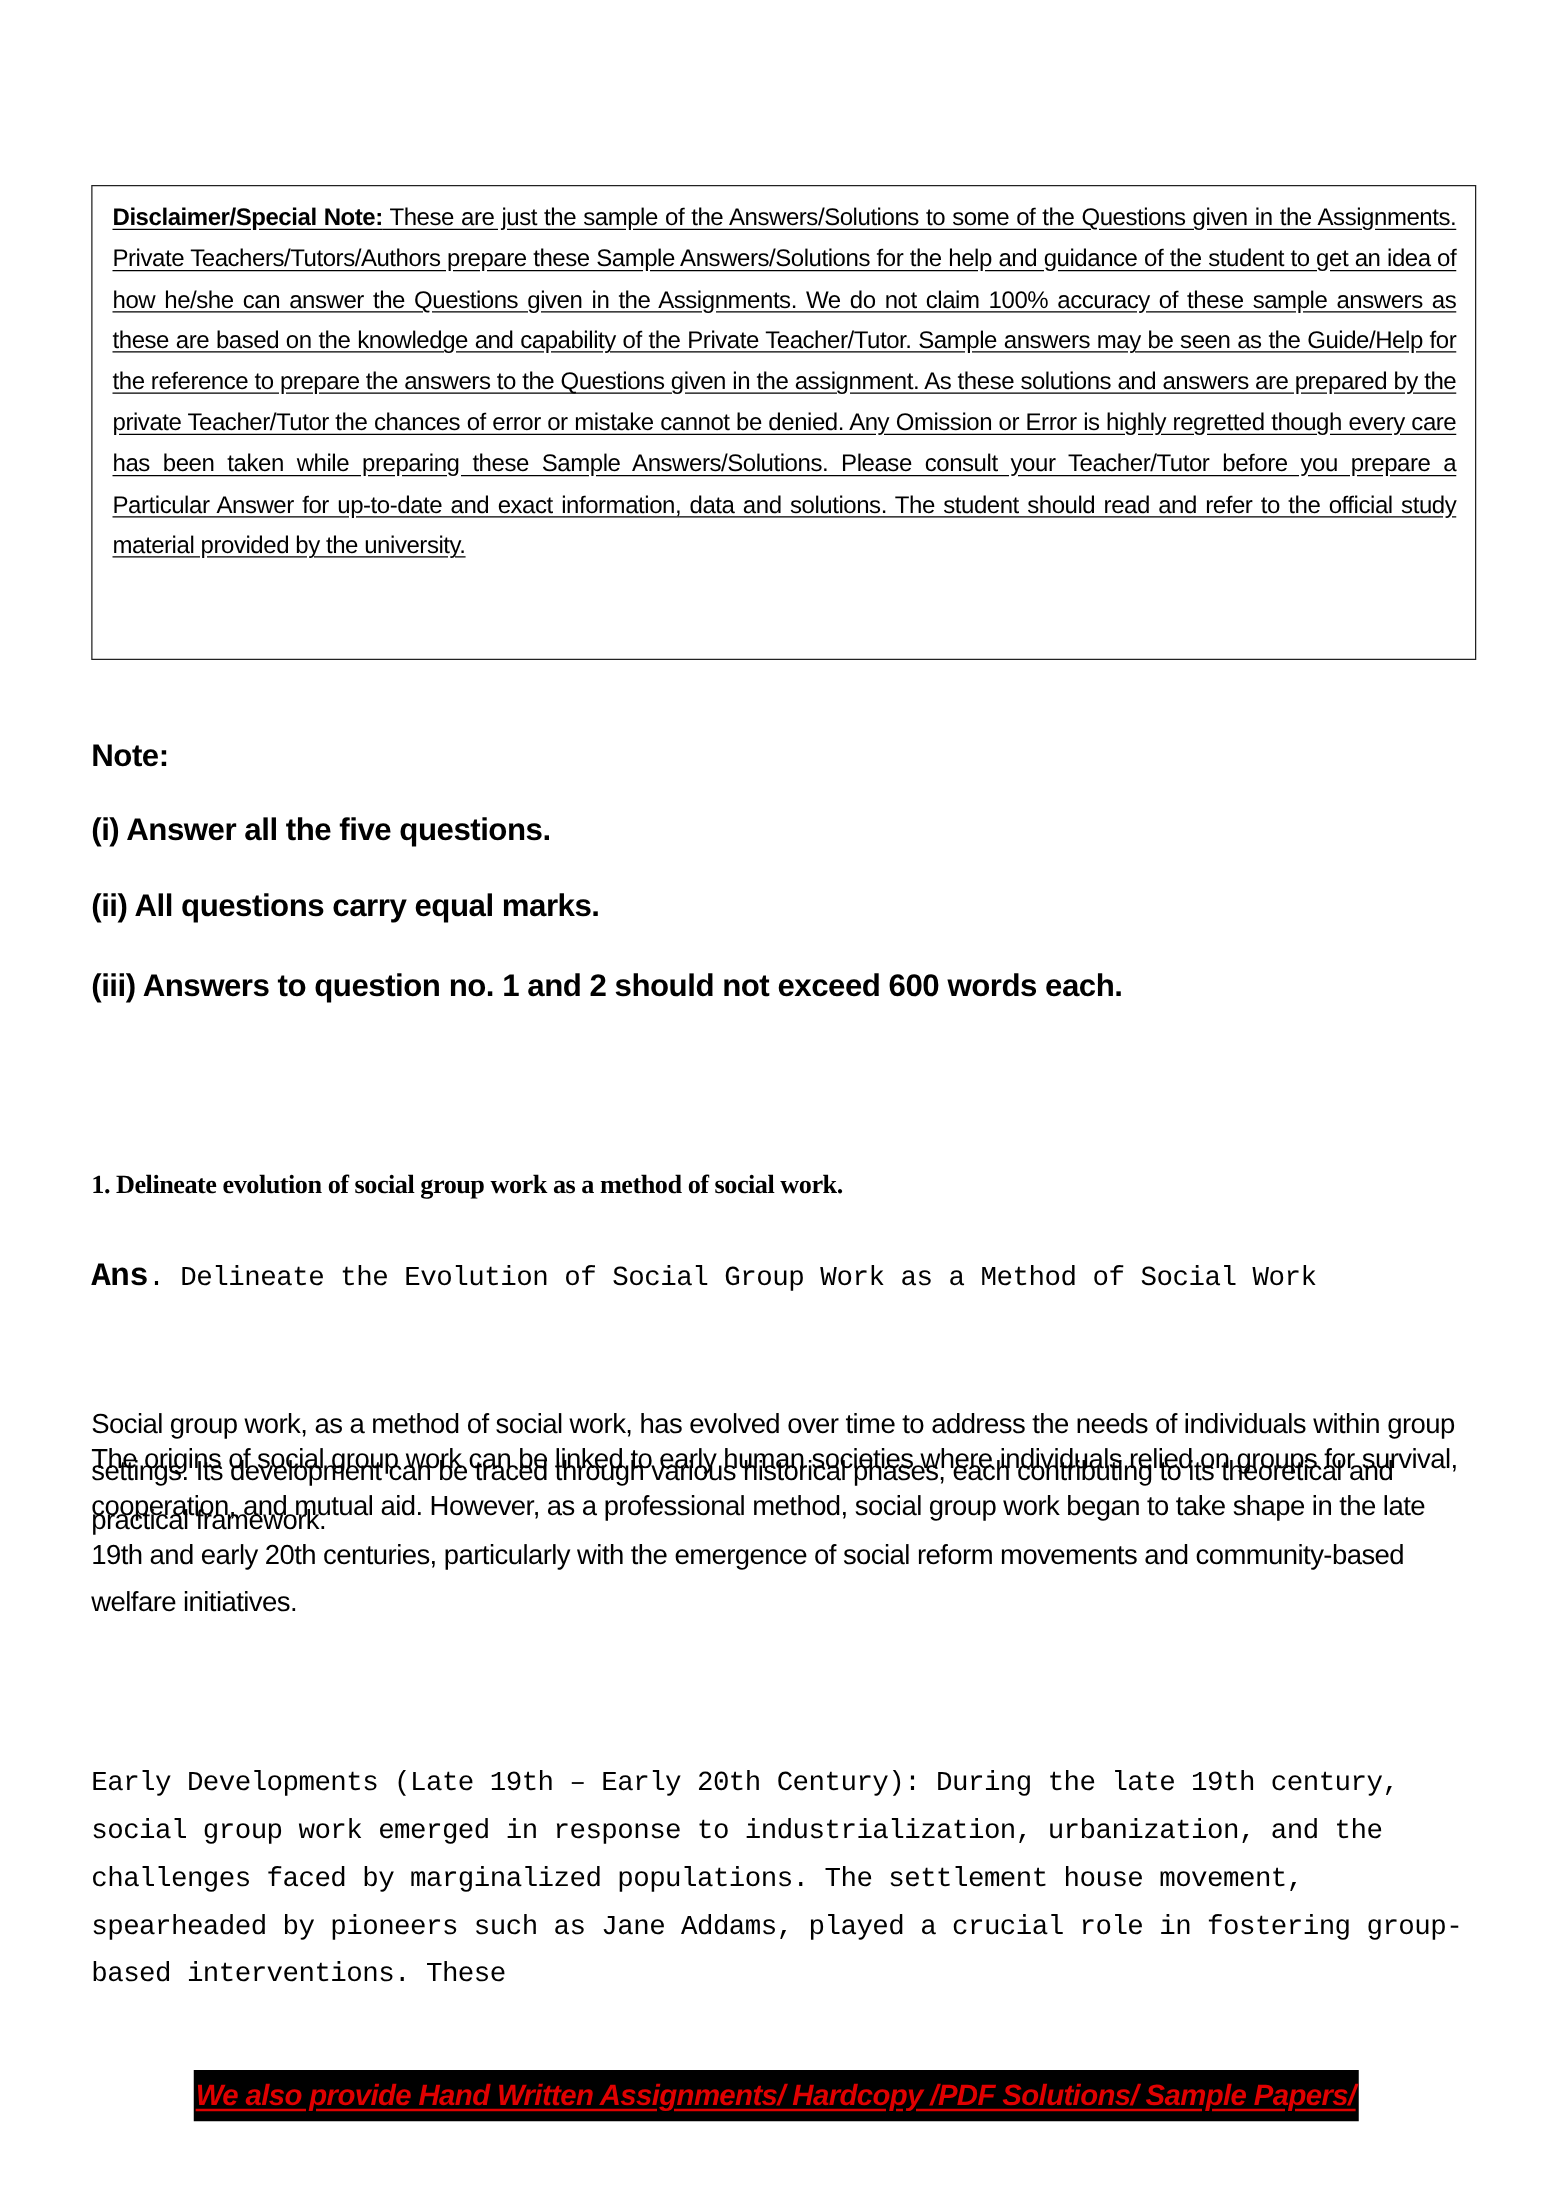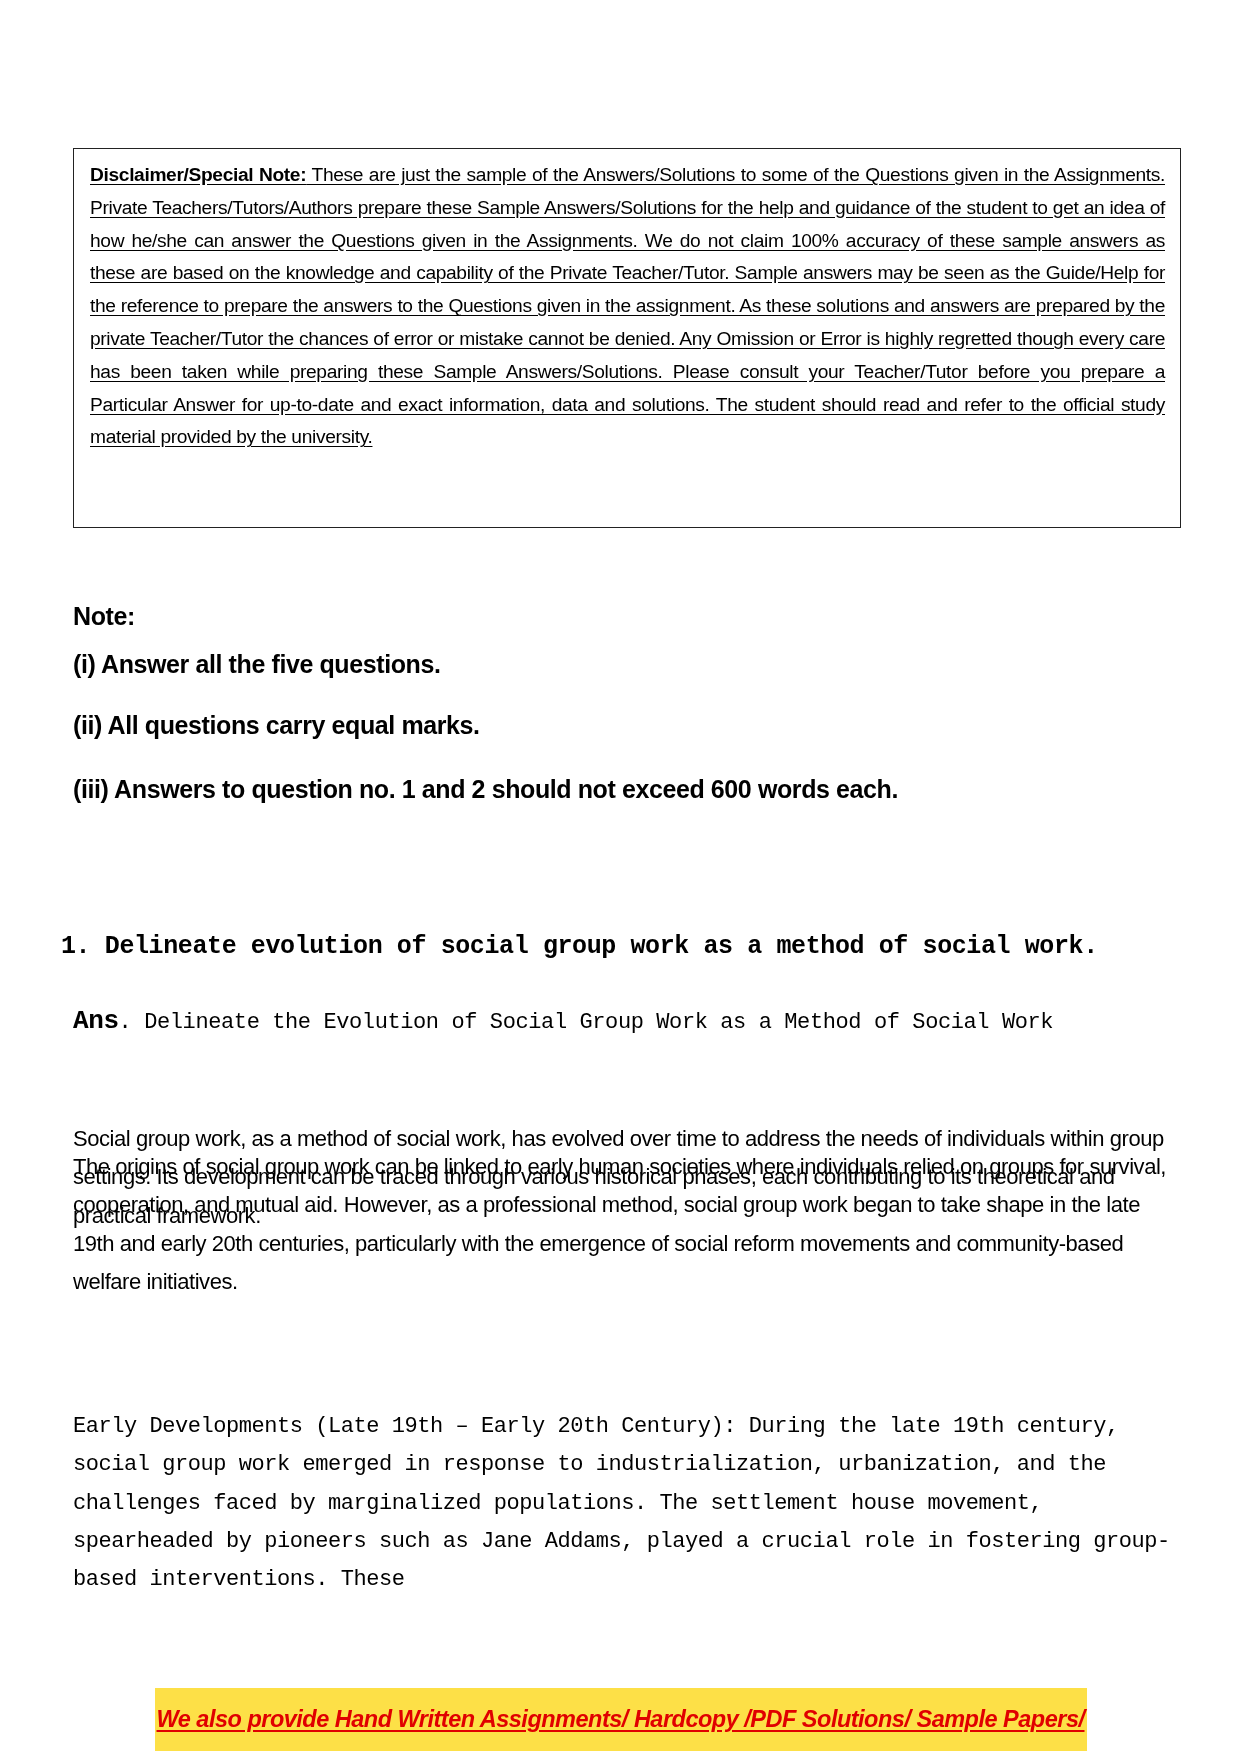--- a/index.html
+++ b/index.html
@@ -60,25 +60,25 @@
       line-height: 30px;
       margin: 0;
       letter-spacing: -0.4px;
       position: absolute;
       left: 0;
       white-space: nowrap;
     }
 
     .question {
       position: absolute;
-      left: 61px;
+      left: 73px;
       top: 932px;
-      font-family: Liberation Mono, monospace;
+      font-family: Liberation Serif, serif;
       font-weight: bold;
-      font-size: 25px;
+      font-size: 21px;
       line-height: 30px;
       letter-spacing: -0.4px;
       white-space: nowrap;
       margin: 0;
     }
     .answer-heading {
       position: absolute;
       left: 73px;
       top: 1000px;
       font-family: Liberation Mono, monospace;
@@ -117,38 +117,37 @@
       font-family: "Liberation Sans", sans-serif;
       font-weight: bold;
       font-style: italic;
       font-size: 23.5px;
       line-height: 33px;
       letter-spacing: -0.5px;
       color: #e00000;
     }
     .promo-line {
       display: inline-block;
-      background: #fde047;
+      background: #000000;
       text-decoration: underline;
       text-underline-offset: 3px;
-      padding: 15px 2px;
-      margin-top: 32px;
+      padding: 4px 2px;
     }
   </style>
 </head>
 <body>
 
 <div class="page">
 
   <div class="disclaimer-box">
     <p class="disclaimer-text"><span class="disclaimer-label">Disclaimer/Special Note:</span><span> These are just the sample of the Answers/Solutions to some of the Questions given in the Assignments. Private Teachers/Tutors/Authors prepare these Sample Answers/Solutions for the help and guidance of the student to get an idea of how he/she can answer the Questions given in the Assignments. We do not claim 100% accuracy of these sample answers as these are based on the knowledge and capability of the Private Teacher/Tutor. Sample answers may be seen as the Guide/Help for the reference to prepare the answers to the Questions given in the assignment. As these solutions and answers are prepared by the private Teacher/Tutor the chances of error or mistake cannot be denied. Any Omission or Error is highly regretted though every care has been taken while preparing these Sample Answers/Solutions. Please consult your Teacher/Tutor before you prepare a Particular Answer for up-to-date and exact information, data and solutions. The student should read and refer to the official study material provided by the university.</span></p>
   </div>
 
   <div class="note-block">
-    <p class="note-line" style="top:16px;">Note:</p>
+    <p class="note-line" style="top:5px;">Note:</p>
     <p class="note-line" style="top:64px;">(i) Answer all the five questions.</p>
     <p class="note-line" style="top:125px;">(ii) All questions carry equal marks.</p>
     <p class="note-line" style="top:189px;">(iii) Answers to question no. 1 and 2 should not exceed 600 words each.</p>
   </div>
 
   <p class="question">1. Delineate evolution of social group work as a method of social work.</p>
 
   <p class="answer-heading"><span class="ans-label">Ans</span><span>. Delineate the Evolution of Social Group Work as a Method of Social Work</span></p>
 
   <p class="para p1">Social group work, as a method of social work, has evolved over time to address the needs of individuals within group settings. Its development can be traced through various historical phases, each contributing to its theoretical and practical framework.</p>

